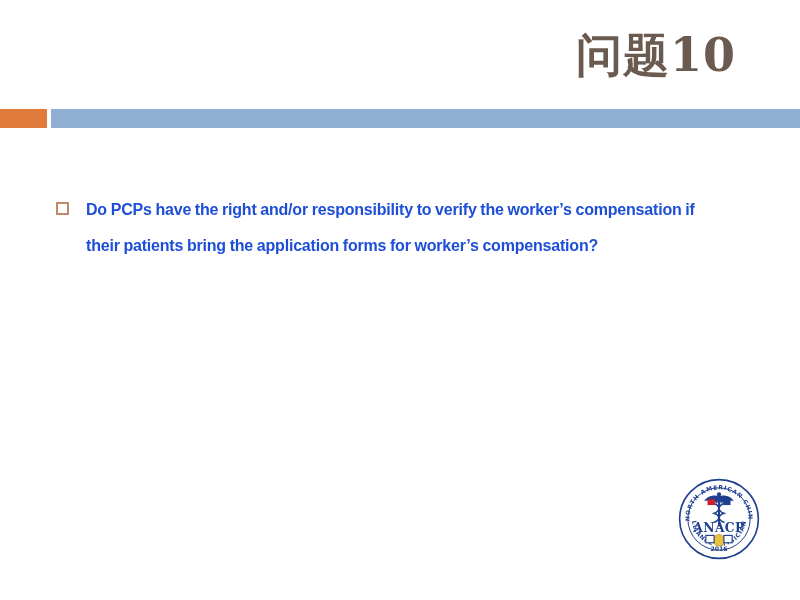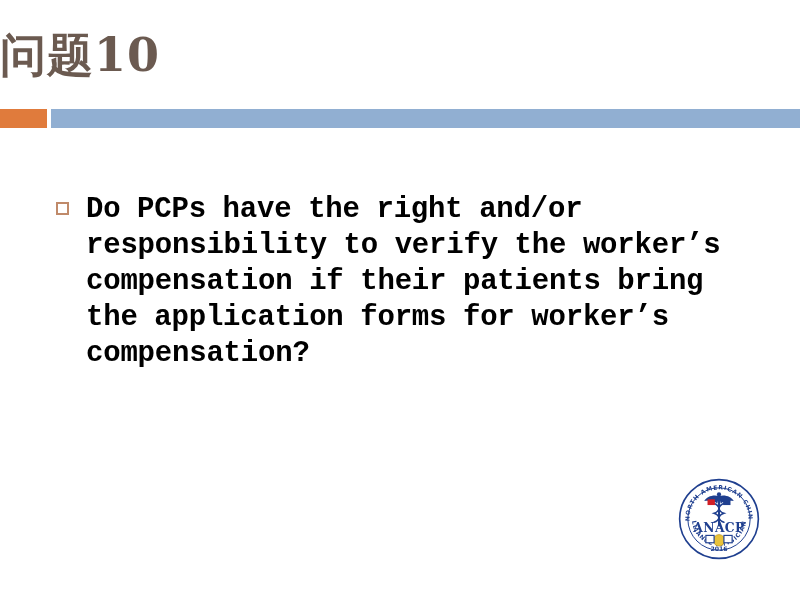--- a/index.html
+++ b/index.html
@@ -19,21 +19,21 @@
     height: 600px;
     background: #ffffff;
   }
 
   
   #slide-title {
     position: absolute;
     left: 0;
     top: 26px;
     width: 736px;
-    text-align: left;
+    text-align: right;
     color: #6b5a50;
     font-family: "DejaVu Serif", "Liberation Serif", serif;
     font-size: 46px;
     font-weight: bold;
     letter-spacing: 1px;
     line-height: 58px;
     white-space: nowrap;
     user-select: none;
   }
 
@@ -78,23 +78,23 @@
     width: 13px;
     height: 13px;
     margin-top: 10px;
     margin-right: 17px;
     border: 2px solid #c08a6a;
     background: #ffffff;
     box-sizing: border-box;
   }
   .bullet-text {
     flex: 1 1 auto;
-    color: #000000;
-    font-family: Liberation Mono, monospace;
-    font-size: 29px;
+    color: #1d4ed8;
+    font-family: Liberation Sans, sans-serif;
+    font-size: 16px;
     font-weight: bold;
     line-height: 36px;
     letter-spacing: -0.2px;
     word-spacing: -0.5px;
     max-width: 646px;
   }
 
   
   #logo {
     position: absolute;

